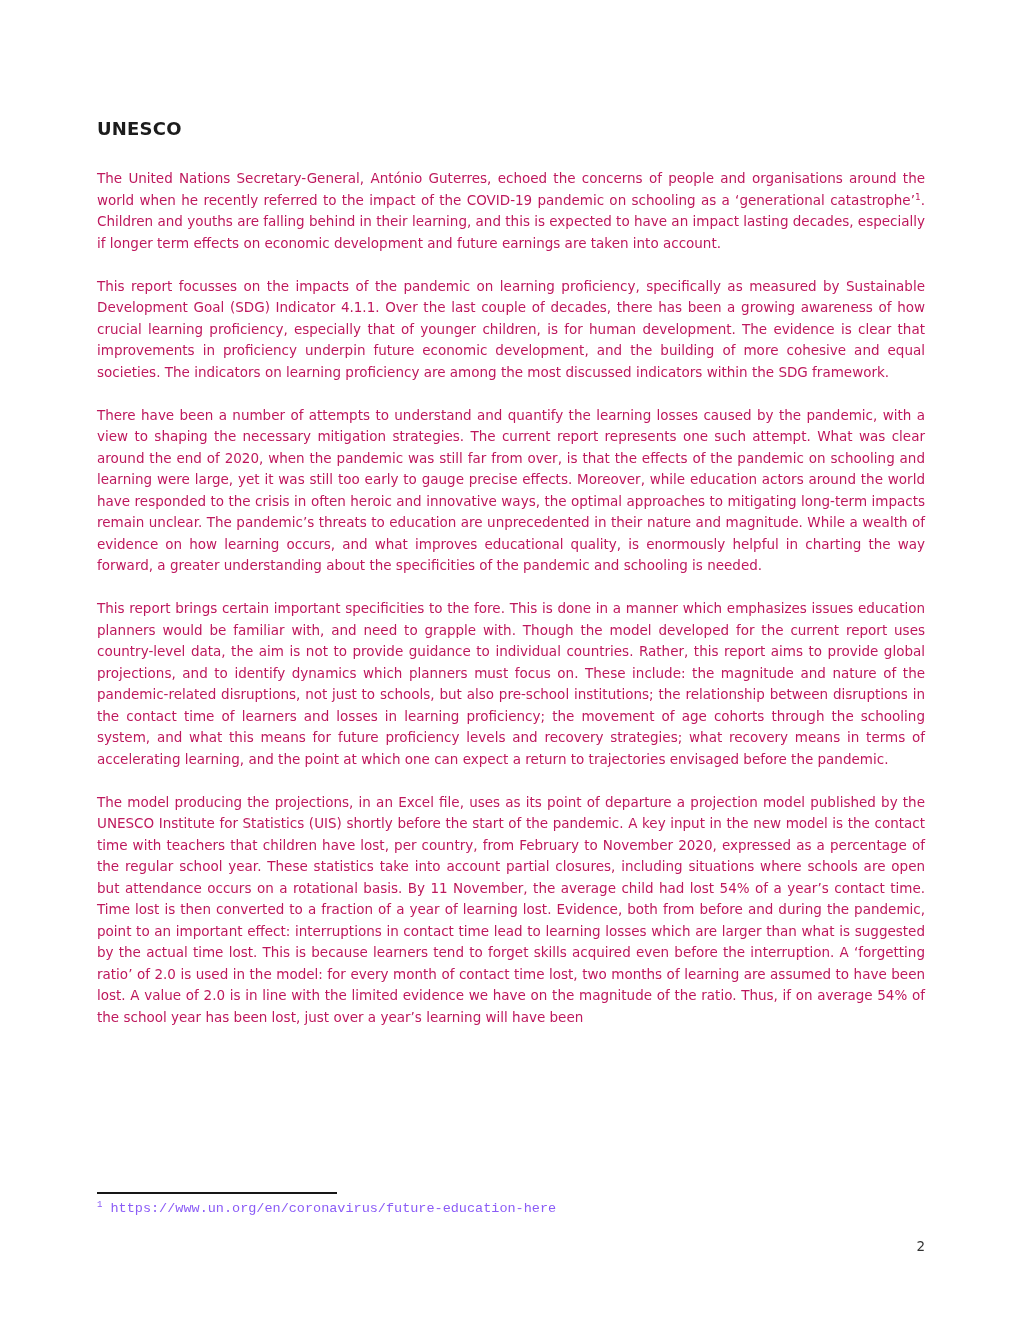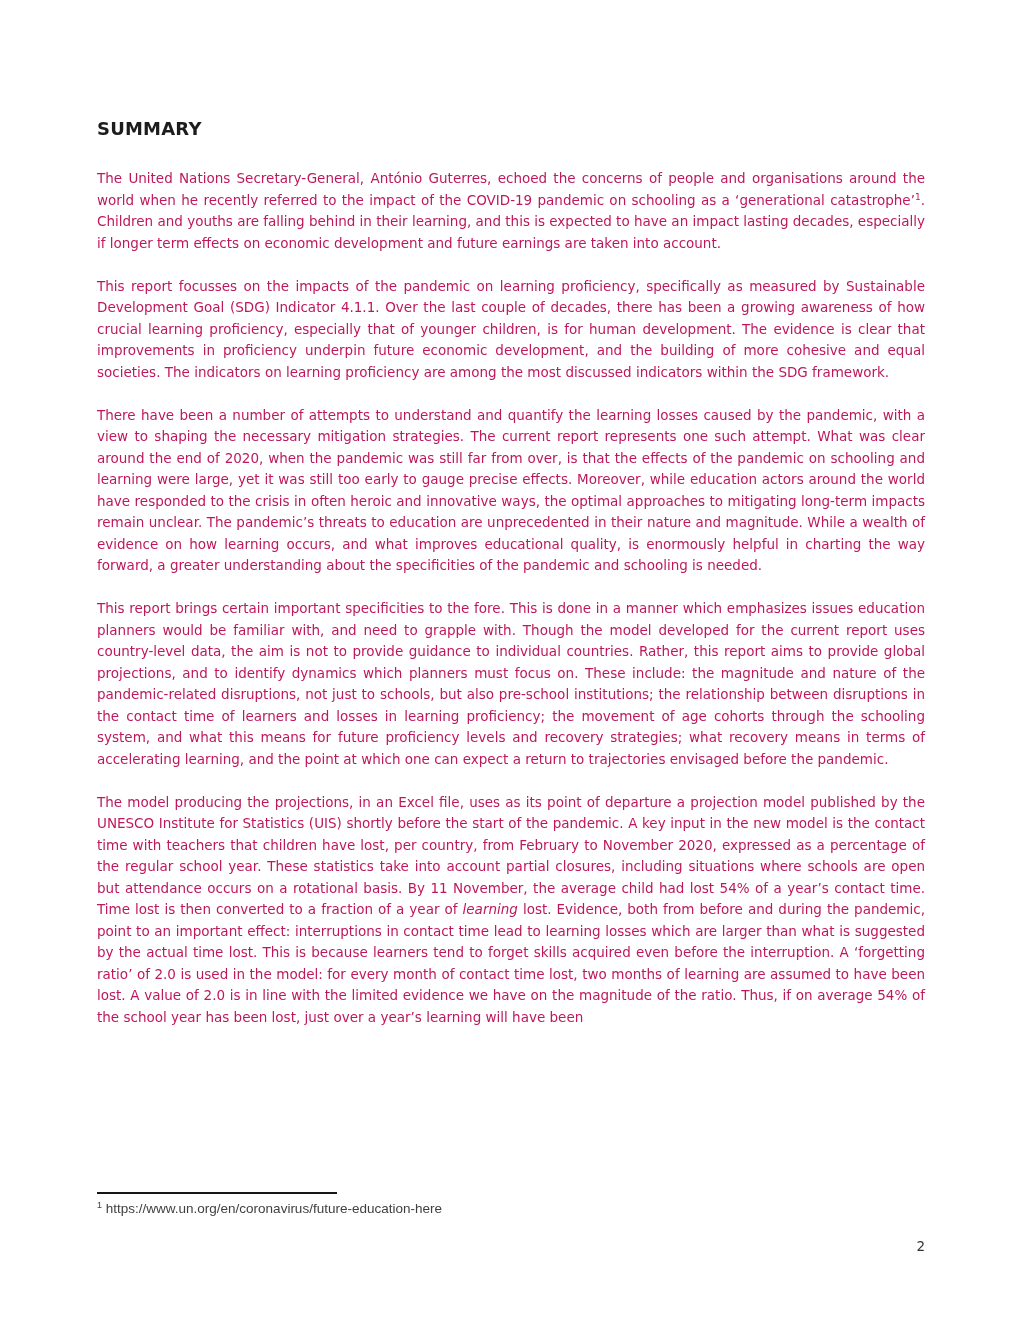--- a/index.html
+++ b/index.html
@@ -41,38 +41,38 @@
     color: #be185d;
     text-align: justify;
     margin: 0 0 21.5px 0;
   }
   .para:last-of-type { margin-bottom: 0; }
   .fn-ref {
     font-size: 9px;
     line-height: 0;
     vertical-align: 5px;
   }
-  .em { font-style: italic; }
+  .em { }
   .fn-sep {
     position: absolute;
     left: 97px;
     top: 1192px;
     width: 240px;
     height: 0;
     border-top: 2px solid #161616;
   }
   .footnote {
     position: absolute;
     left: 97px;
     top: 1200px;
     width: 828px;
-    font-family: Liberation Sans, sans-serif;
+    font-family: Liberation Mono, monospace;
     font-size: 13.5px;
     line-height: 18px;
-    color: #404040;
+    color: #8b5cf6;
   }
   .footnote .fn-marker {
     font-size: 9px;
     line-height: 0;
     vertical-align: 5px;
   }
   .page-num {
     position: absolute;
     top: 1237px;
     left: 0;
@@ -83,21 +83,21 @@
     color: #333333;
   }
 </style>
 </head>
 <body>
 
 <div class="page">
 
   <div class="content">
 
-    <h1 class="heading">SUMMARY</h1>
+    <h1 class="heading">UNESCO</h1>
 
     <p class="para"><span>The United Nations Secretary-General, António Guterres, echoed the concerns of people and organisations around the world when he recently referred to the impact of the COVID-19 pandemic on schooling as a ‘generational catastrophe’</span><sup class="fn-ref">1</sup><span>. Children and youths are falling behind in their learning, and this is expected to have an impact lasting decades, especially if longer term effects on economic development and future earnings are taken into account.</span></p>
 
     <p class="para">This report focusses on the impacts of the pandemic on learning proficiency, specifically as measured by Sustainable Development Goal (SDG) Indicator 4.1.1. Over the last couple of decades, there has been a growing awareness of how crucial learning proficiency, especially that of younger children, is for human development. The evidence is clear that improvements in proficiency underpin future economic development, and the building of more cohesive and equal societies. The indicators on learning proficiency are among the most discussed indicators within the SDG framework.</p>
 
     <p class="para">There have been a number of attempts to understand and quantify the learning losses caused by the pandemic, with a view to shaping the necessary mitigation strategies. The current report represents one such attempt. What was clear around the end of 2020, when the pandemic was still far from over, is that the effects of the pandemic on schooling and learning were large, yet it was still too early to gauge precise effects. Moreover, while education actors around the world have responded to the crisis in often heroic and innovative ways, the optimal approaches to mitigating long-term impacts remain unclear. The pandemic’s threats to education are unprecedented in their nature and magnitude. While a wealth of evidence on how learning occurs, and what improves educational quality, is enormously helpful in charting the way forward, a greater understanding about the specificities of the pandemic and schooling is needed.</p>
 
     <p class="para">This report brings certain important specificities to the fore. This is done in a manner which emphasizes issues education planners would be familiar with, and need to grapple with. Though the model developed for the current report uses country-level data, the aim is not to provide guidance to individual countries. Rather, this report aims to provide global projections, and to identify dynamics which planners must focus on. These include: the magnitude and nature of the pandemic-related disruptions, not just to schools, but also pre-school institutions; the relationship between disruptions in the contact time of learners and losses in learning proficiency; the movement of age cohorts through the schooling system, and what this means for future proficiency levels and recovery strategies; what recovery means in terms of accelerating learning, and the point at which one can expect a return to trajectories envisaged before the pandemic.</p>
 
     <p class="para"><span>The model producing the projections, in an Excel file, uses as its point of departure a projection model published by the UNESCO Institute for Statistics (UIS) shortly before the start of the pandemic. A key input in the new model is the contact time with teachers that children have lost, per country, from February to November 2020, expressed as a percentage of the regular school year. These statistics take into account partial closures, including situations where schools are open but attendance occurs on a rotational basis. By 11 November, the average child had lost 54% of a year’s contact time. Time lost is then converted to a fraction of a year of </span><span class="em">learning</span><span> lost. Evidence, both from before and during the pandemic, point to an important effect: interruptions in contact time lead to learning losses which are larger than what is suggested by the actual time lost. This is because learners tend to forget skills acquired even before the interruption. A ‘forgetting ratio’ of 2.0 is used in the model: for every month of contact time lost, two months of learning are assumed to have been lost. A value of 2.0 is in line with the limited evidence we have on the magnitude of the ratio. Thus, if on average 54% of the school year has been lost, just over a year’s learning will have been</span></p>

